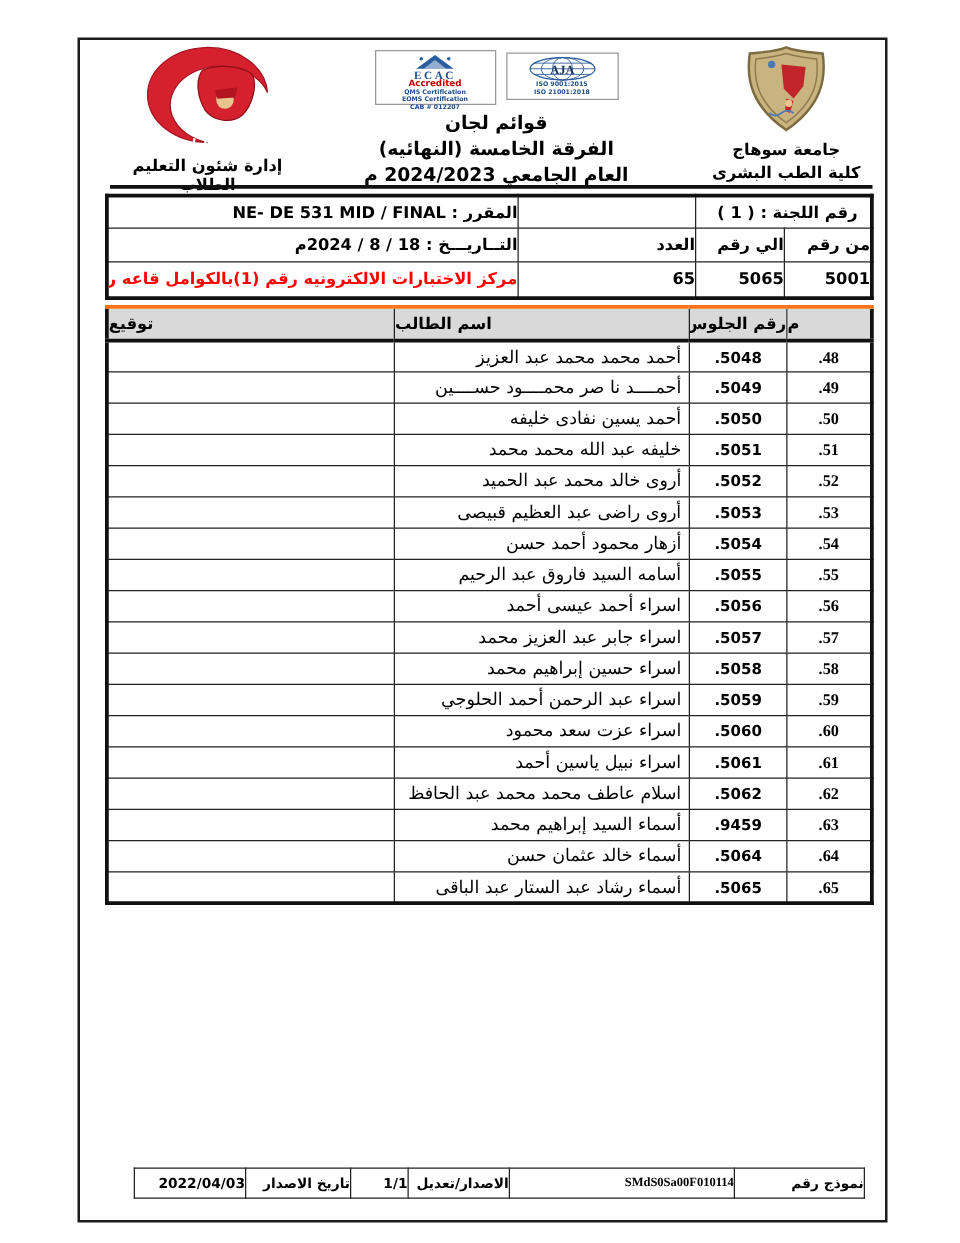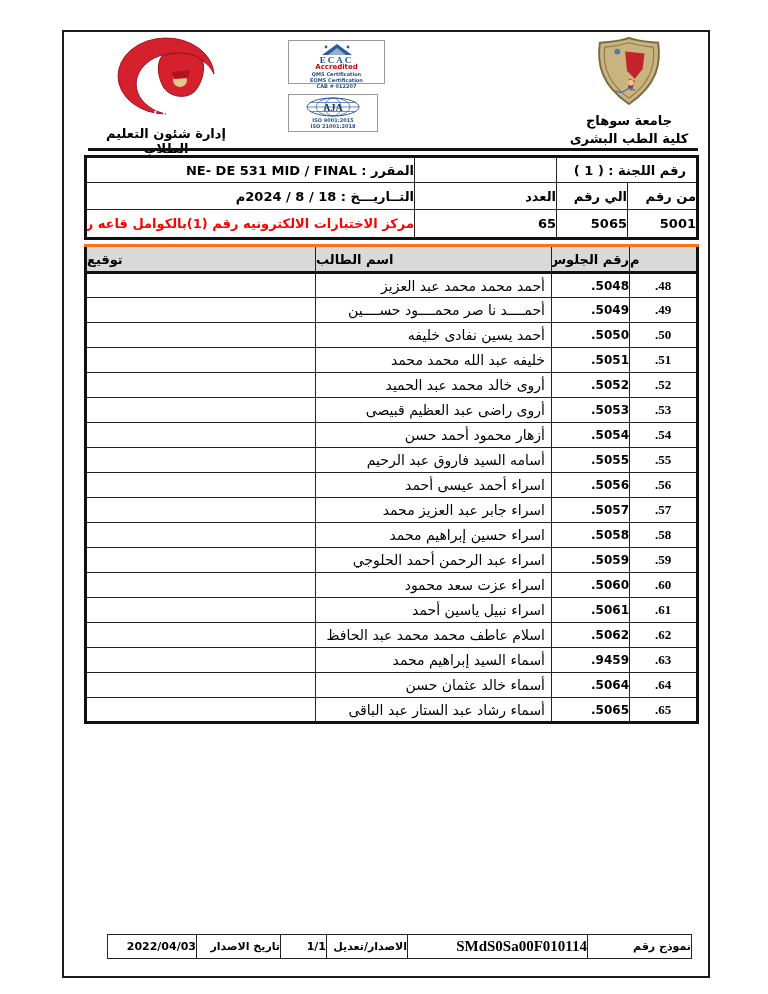--- a/index.html
+++ b/index.html
@@ -6,21 +6,21 @@
   html,body { width:768px; height:994px; background:#ffffff; overflow:hidden;
               font-family:"DejaVu Sans", sans-serif; color:#000; }
   .page { position:relative; width:768px; height:994px; background:#fff; }
   .frame { position:absolute; left:62px; top:30px; width:648px; height:948px;
            border:2px solid #1b1b1b; background:#fff; }
 
   
   .admin-block { position:absolute; left:82px; top:34px; width:168px; text-align:center; }
   .admin-label { font-size:13px; font-weight:bold; margin-top:2px; }
   .center-block { position:absolute; left:288px; top:40px; width:218px; text-align:center; }
-  .cert-row { display:flex; justify-content:center; align-items:flex-start; gap:8px;flex-direction:column; }
+  .cert-row { display:flex; justify-content:center; align-items:flex-start; gap:8px; }
   .cert-box { border:1px solid #999; background:#fff; padding:2px 3px; }
   .ecac-box { width:97px; height:44px; }
   .aja-box { width:90px; height:38px; margin-top:2px; }
   .ecac-name { color:#1f4e8c; font-weight:bold; font-size:9px; letter-spacing:2px;
                font-family:"Liberation Serif", serif; line-height:8px;}
   .ecac-accredited { color:#c00000; font-weight:bold; font-size:7px; line-height:7px; }
   .cert-tiny { color:#1f4e8c; font-size:5px; font-weight:bold; line-height:6px; }
   .title-block { margin-top:4px; font-weight:bold; font-size:15px; line-height:21px; }
   .uni-block { position:absolute; left:566px; top:36px; width:126px; text-align:center; }
   .uni-text { font-weight:bold; font-size:13px; line-height:18px; margin-top:2px; }
@@ -40,28 +40,28 @@
   .course-cell { font-size:12px; }
   .red-note { color:#ff0000; font-size:11px; }
 
   .main-table { position:absolute; left:84px; top:244px; width:612px;
                 border:3px solid #111; direction:rtl; }
   .main-table .col-head td { background:#d9d9d9; font-weight:bold; font-size:13px;
                 text-align:left; height:27px; border-top:3px solid #f97316;
                 border-bottom:3px solid #111; }
   .main-table td.idx { text-align:center; font-weight:bold; font-size:13px;
                 font-family:"Liberation Serif", serif; }
-  .main-table td.seat { text-align:right; font-weight:bold; font-size:12px; }
+  .main-table td.seat { text-align:center; font-weight:bold; font-size:12px; }
   .main-table td.sname { text-align:right; padding-right:6px; font-size:14px; }
   .main-table tbody td { height:25px; }
 
   .footer-table { position:absolute; left:107px; top:934px; direction:rtl;
                   font-size:11px; font-weight:bold; }
   .footer-table td { height:24px; text-align:right; }
-  .footer-code { font-family:"Liberation Serif", serif; font-size:15px; }
+  .footer-code { font-family:"Liberation Serif", serif; font-size:10px; }
 </style>
 </head>
 <body>
 
 <div class="page">
   <div class="frame"></div>
 
   <div class="admin-block">
     <svg width="140" height="86" viewBox="0 0 140 86">
       <defs>
@@ -104,20 +104,25 @@
           <ellipse cx="28" cy="10" rx="8" ry="9" fill="none" stroke="#2a5d9e" stroke-width="0.7"></ellipse>
           <line x1="2" y1="10" x2="54" y2="10" stroke="#2a5d9e" stroke-width="0.7"></line>
           <line x1="5" y1="5.5" x2="51" y2="5.5" stroke="#2a5d9e" stroke-width="0.7"></line>
           <line x1="5" y1="14.5" x2="51" y2="14.5" stroke="#2a5d9e" stroke-width="0.7"></line>
           <text x="28" y="14" text-anchor="middle" font-size="10" font-weight="bold" fill="#17365d" font-family="Liberation Serif, serif">AJA</text>
         </svg>
         <div class="cert-tiny">ISO 9001:2015</div>
         <div class="cert-tiny">ISO 21001:2018</div>
       </div>
     </div>
+    <div class="title-block" dir="rtl">
+      <div>قوائم لجان</div>
+      <div>الفرقة الخامسة (النهائيه)</div>
+      <div>العام الجامعي 2024/2023 م</div>
+    </div>
   </div>
 
   <div class="uni-block">
     <svg width="78" height="70" viewBox="0 0 80 72">
       <path d="M 40,2 C 50,6 62,6 70,7 C 73,28 69,50 40,70 C 11,50 7,28 10,7 C 18,6 30,6 40,2 Z" fill="#c9b37e" stroke="#7c6a41" stroke-width="2"></path>
       <path d="M 40,7 C 49,10 58,10.5 65,11.5 C 67,28 64,47 40,64 C 16,47 13,28 15,11.5 C 22,10.5 31,10 40,7 Z" fill="none" stroke="#8d7a4e" stroke-width="1.2"></path>
       <circle cx="28" cy="16" r="3" fill="#4a7ab5"></circle>
       <path d="M 36,16 L 56,18 L 54,34 L 46,44 L 38,36 Z" fill="#c2242c"></path>
       <path d="M 40,44 L 46,46 L 43,56 L 39,54 Z" fill="#c2242c"></path>
       <circle cx="42" cy="48" r="3" fill="#e8c48e"></circle>

